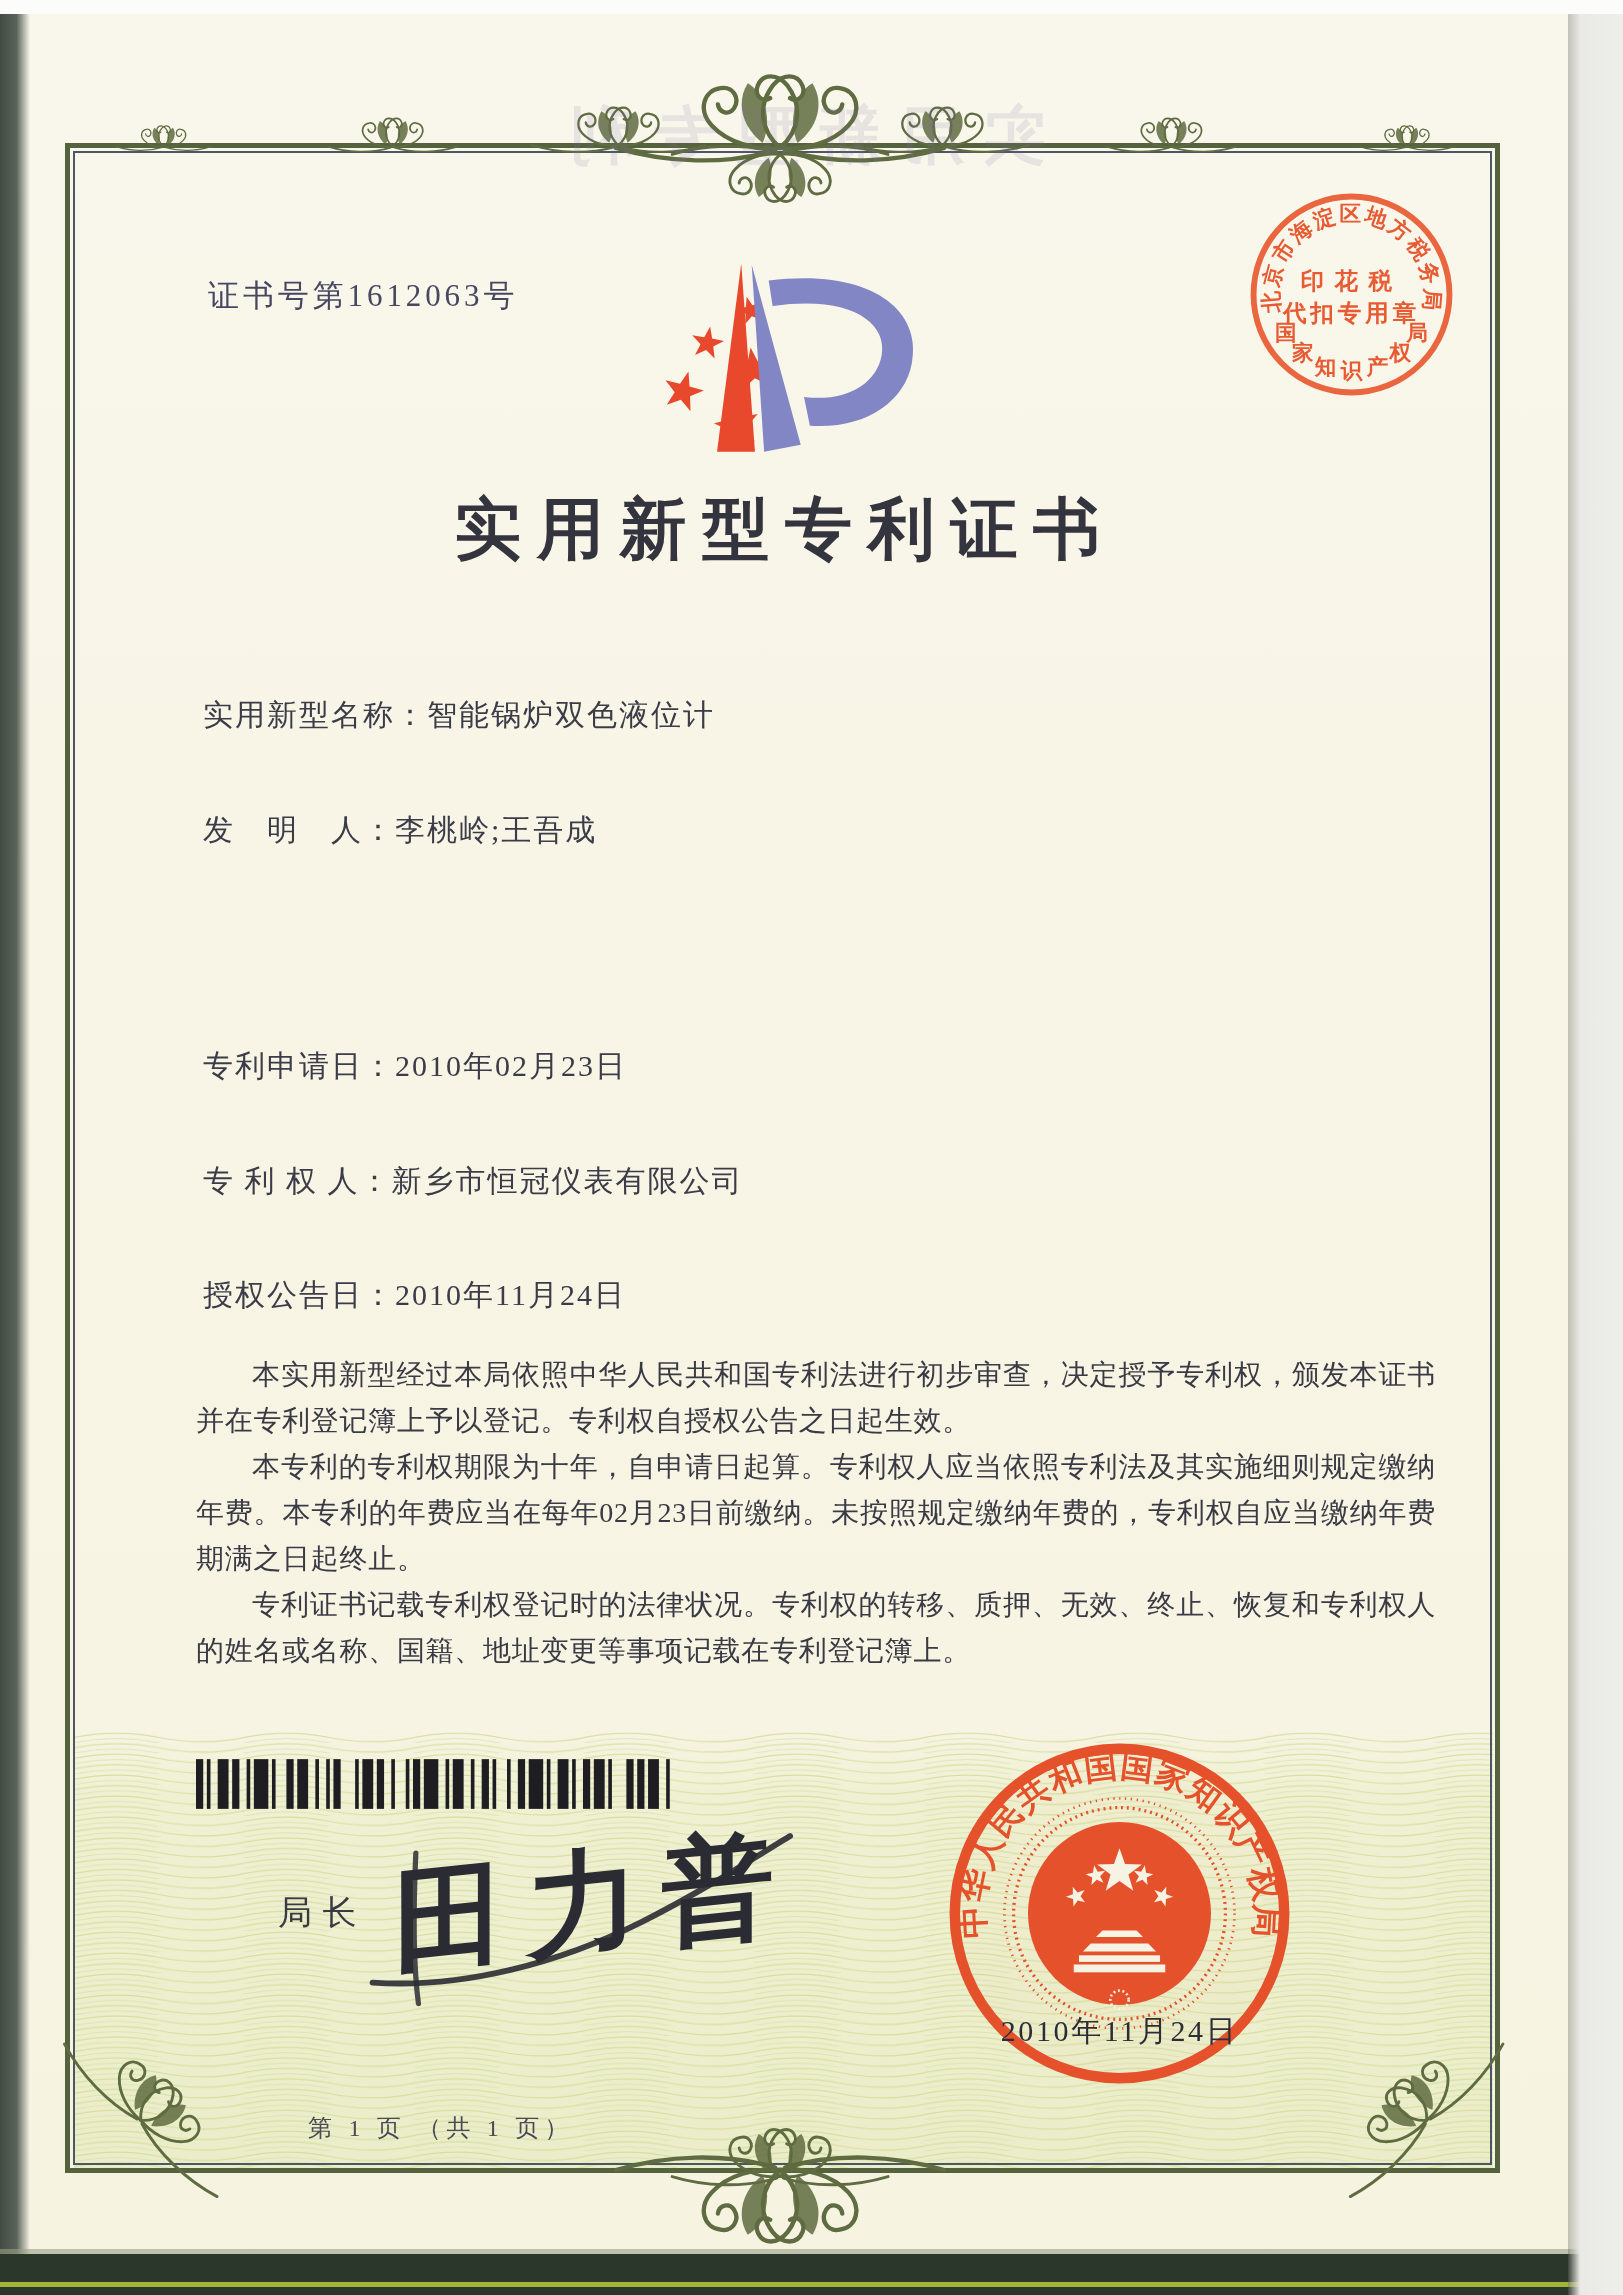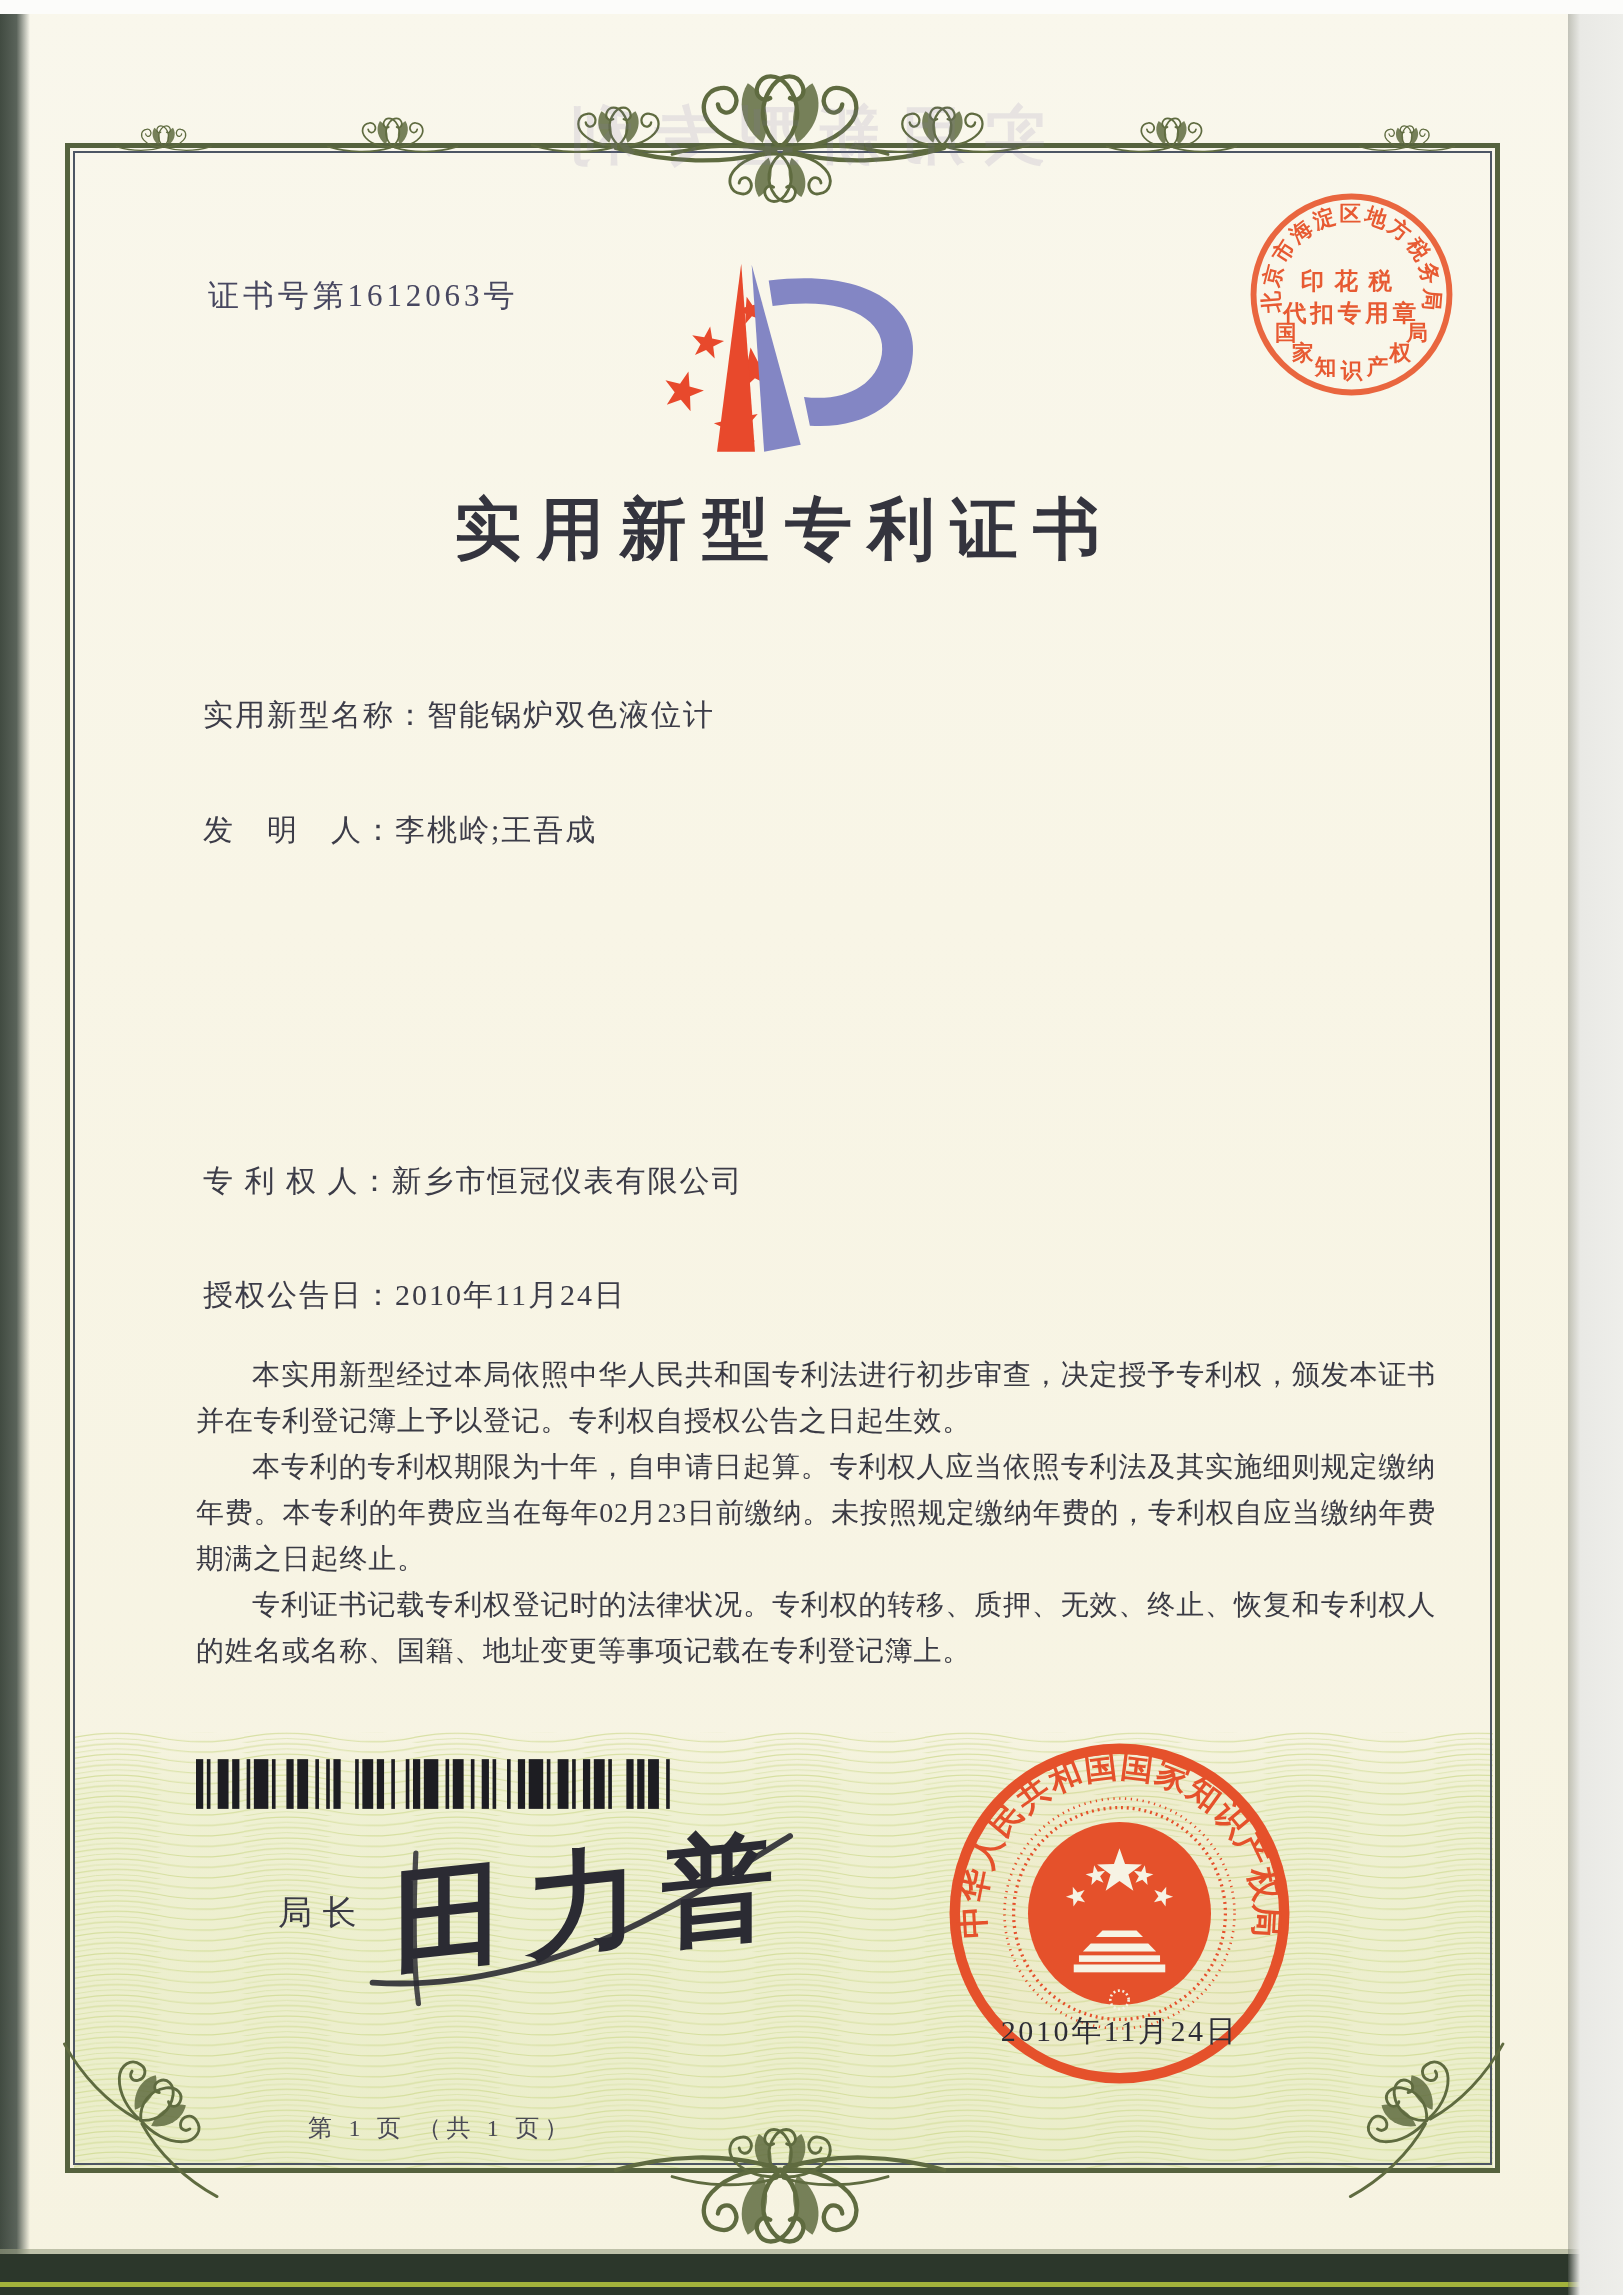--- a/index.html
+++ b/index.html
@@ -136,20 +136,23 @@
       </g>
   </svg>
 
   <div class="title">实用新型专利证书</div>
 
   <div class="fieldrow" style="top:695px">
     <span class="lab">实用新型名称：</span><span>智能锅炉双色液位计</span>
   </div>
   <div class="fieldrow" style="top:810px">
     <span class="lab">发　明　人：</span><span>李桃岭;王吾成</span>
+  </div>
+  <div class="fieldrow" style="top:1046px">
+    <span class="lab">专利申请日：</span><span>2010年02月23日</span>
   </div>
   <div class="fieldrow" style="top:1161px">
     <span class="lab">专 利 权 人：</span><span>新乡市恒冠仪表有限公司</span>
   </div>
   <div class="fieldrow" style="top:1275px">
     <span class="lab">授权公告日：</span><span>2010年11月24日</span>
   </div>
 
   <div class="body-text">
     <p>本实用新型经过本局依照中华人民共和国专利法进行初步审查，决定授予专利权，颁发本证书并在专利登记簿上予以登记。专利权自授权公告之日起生效。</p>

